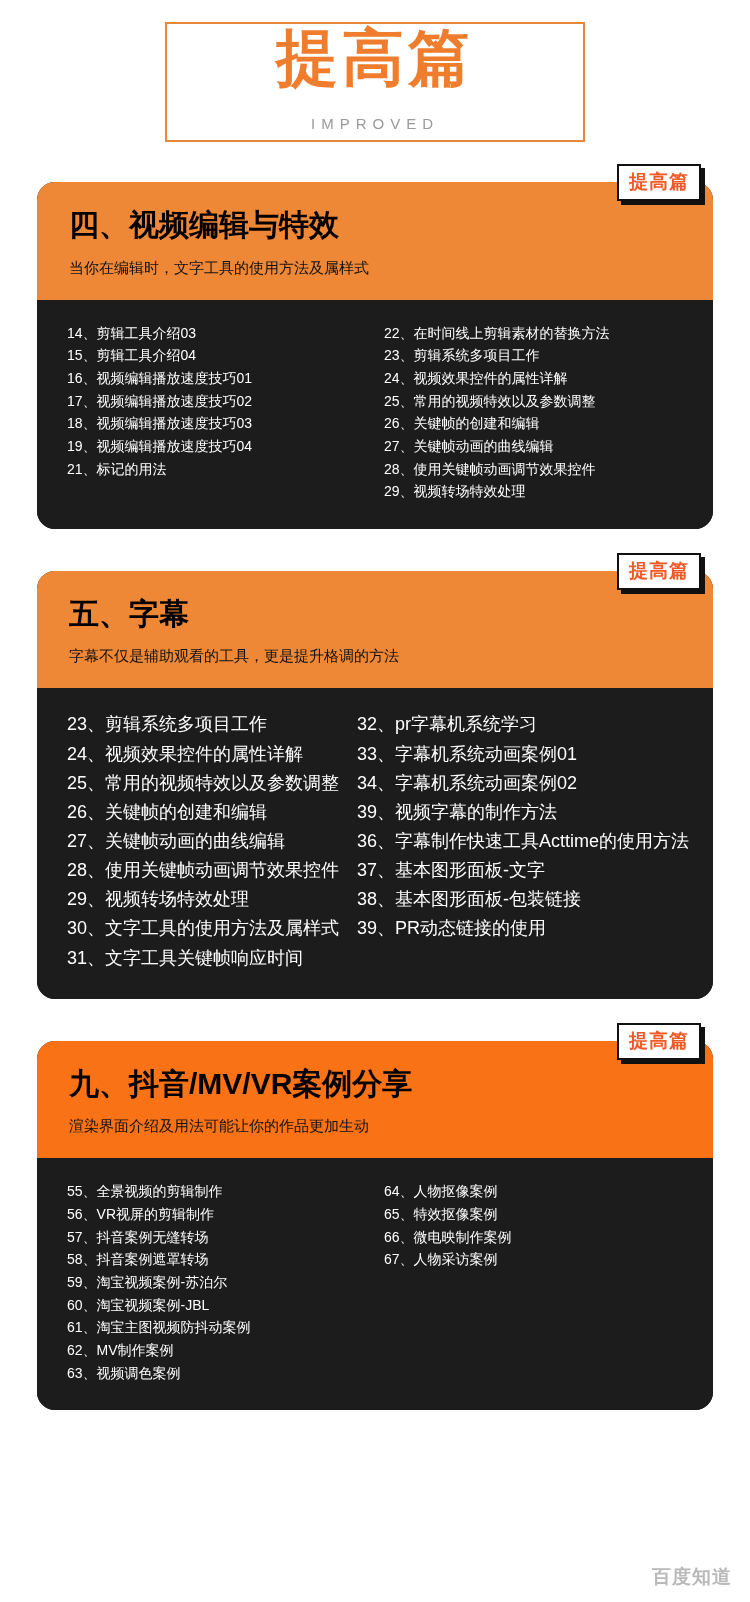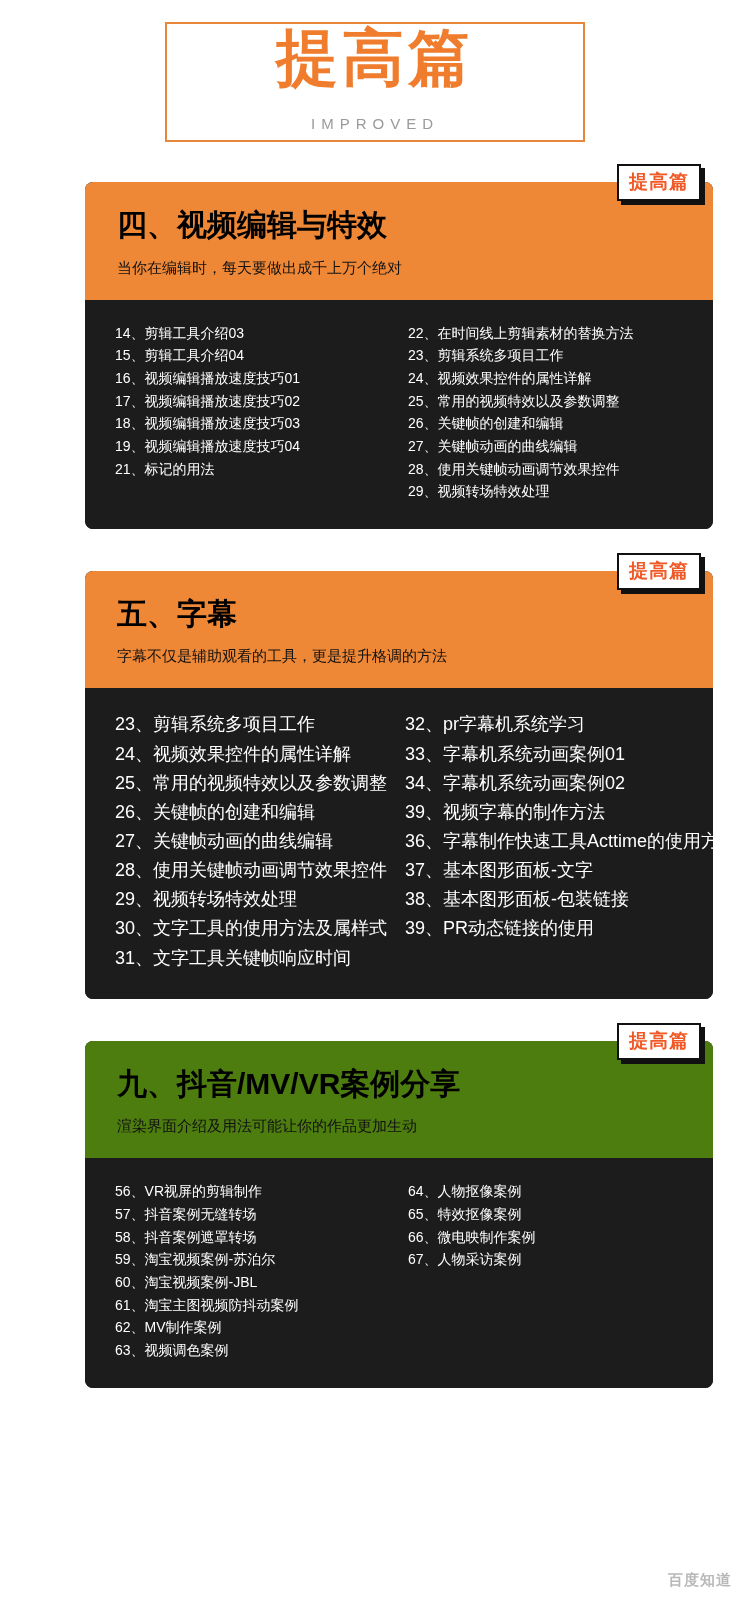--- a/index.html
+++ b/index.html
@@ -51,30 +51,29 @@
 
   
   .card {
     position: relative;
     width: 676px;
     margin: 0 auto 42px auto;
     border-radius: 18px;
     overflow: visible;
   }
   .card-inner {
-    border-radius: 8px;
+    border-radius: 18px;
     overflow: hidden;
     background: #1c1c1c;
-    margin-left: 48px;
   }
   .card-head {
     padding: 26px 32px 22px 32px;
   }
   .card-head.orange { background: #ef8836; }
-  .card-head.red    { background: #4d7c0f; }
+  .card-head.red    { background: #f97316; }
 
   .card-title {
     font-size: 30px;
     font-weight: bold;
     color: #000000;
     line-height: 1.15;
   }
   .card-desc {
     margin-top: 14px;
     font-size: 15px;
@@ -116,21 +115,21 @@
     white-space: nowrap;
   }
   .card-body.tight .item { font-size: 18px; }
 
   
   .watermark {
     position: absolute;
     right: 18px;
     bottom: 12px;
     color: #b9b9b9;
-    font-size: 15px;
+    font-size: 19px;
     font-weight: bold;
     letter-spacing: 1px;
   }
 </style>
 </head>
 <body>
 
 <div class="header">
   <div class="header-frame">
     <div class="header-title">提高篇</div>
@@ -138,21 +137,21 @@
   </div>
 </div>
 
 <div style="height:40px"></div>
 
 <div class="card">
   <div class="tag">提高篇</div>
   <div class="card-inner">
     <div class="card-head orange">
       <div class="card-title">四、视频编辑与特效</div>
-      <div class="card-desc">当你在编辑时，每天要做出成千上万个绝对</div>
+      <div class="card-desc">当你在编辑时，文字工具的使用方法及属样式</div>
     </div>
     <div class="card-body">
       <div class="col">
         <div class="item">14、剪辑工具介绍03</div>
         <div class="item">15、剪辑工具介绍04</div>
         <div class="item">16、视频编辑播放速度技巧01</div>
         <div class="item">17、视频编辑播放速度技巧02</div>
         <div class="item">18、视频编辑播放速度技巧03</div>
         <div class="item">19、视频编辑播放速度技巧04</div>
         <div class="item">21、标记的用法</div>
@@ -206,20 +205,21 @@
 
 <div class="card">
   <div class="tag">提高篇</div>
   <div class="card-inner">
     <div class="card-head red">
       <div class="card-title">九、抖音/MV/VR案例分享</div>
       <div class="card-desc">渲染界面介绍及用法可能让你的作品更加生动</div>
     </div>
     <div class="card-body">
       <div class="col">
+        <div class="item">55、全景视频的剪辑制作</div>
         <div class="item">56、VR视屏的剪辑制作</div>
         <div class="item">57、抖音案例无缝转场</div>
         <div class="item">58、抖音案例遮罩转场</div>
         <div class="item">59、淘宝视频案例-苏泊尔</div>
         <div class="item">60、淘宝视频案例-JBL</div>
         <div class="item">61、淘宝主图视频防抖动案例</div>
         <div class="item">62、MV制作案例</div>
         <div class="item">63、视频调色案例</div>
       </div>
       <div class="col">

